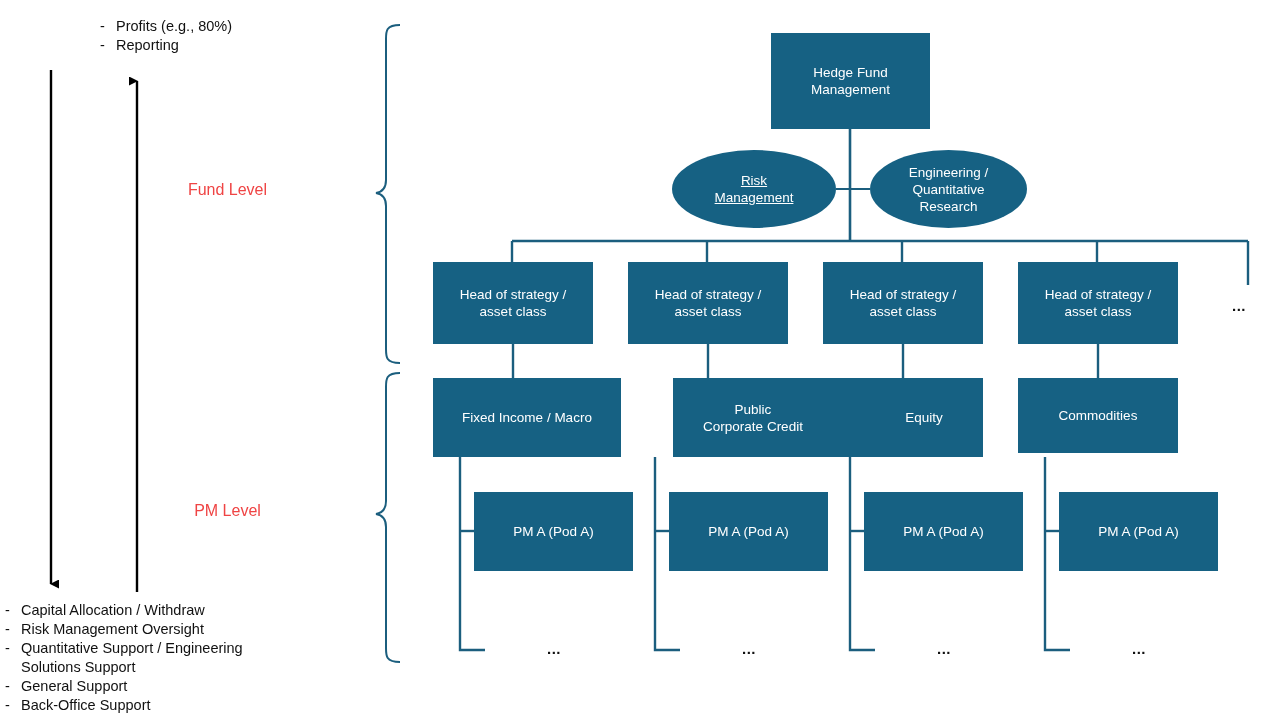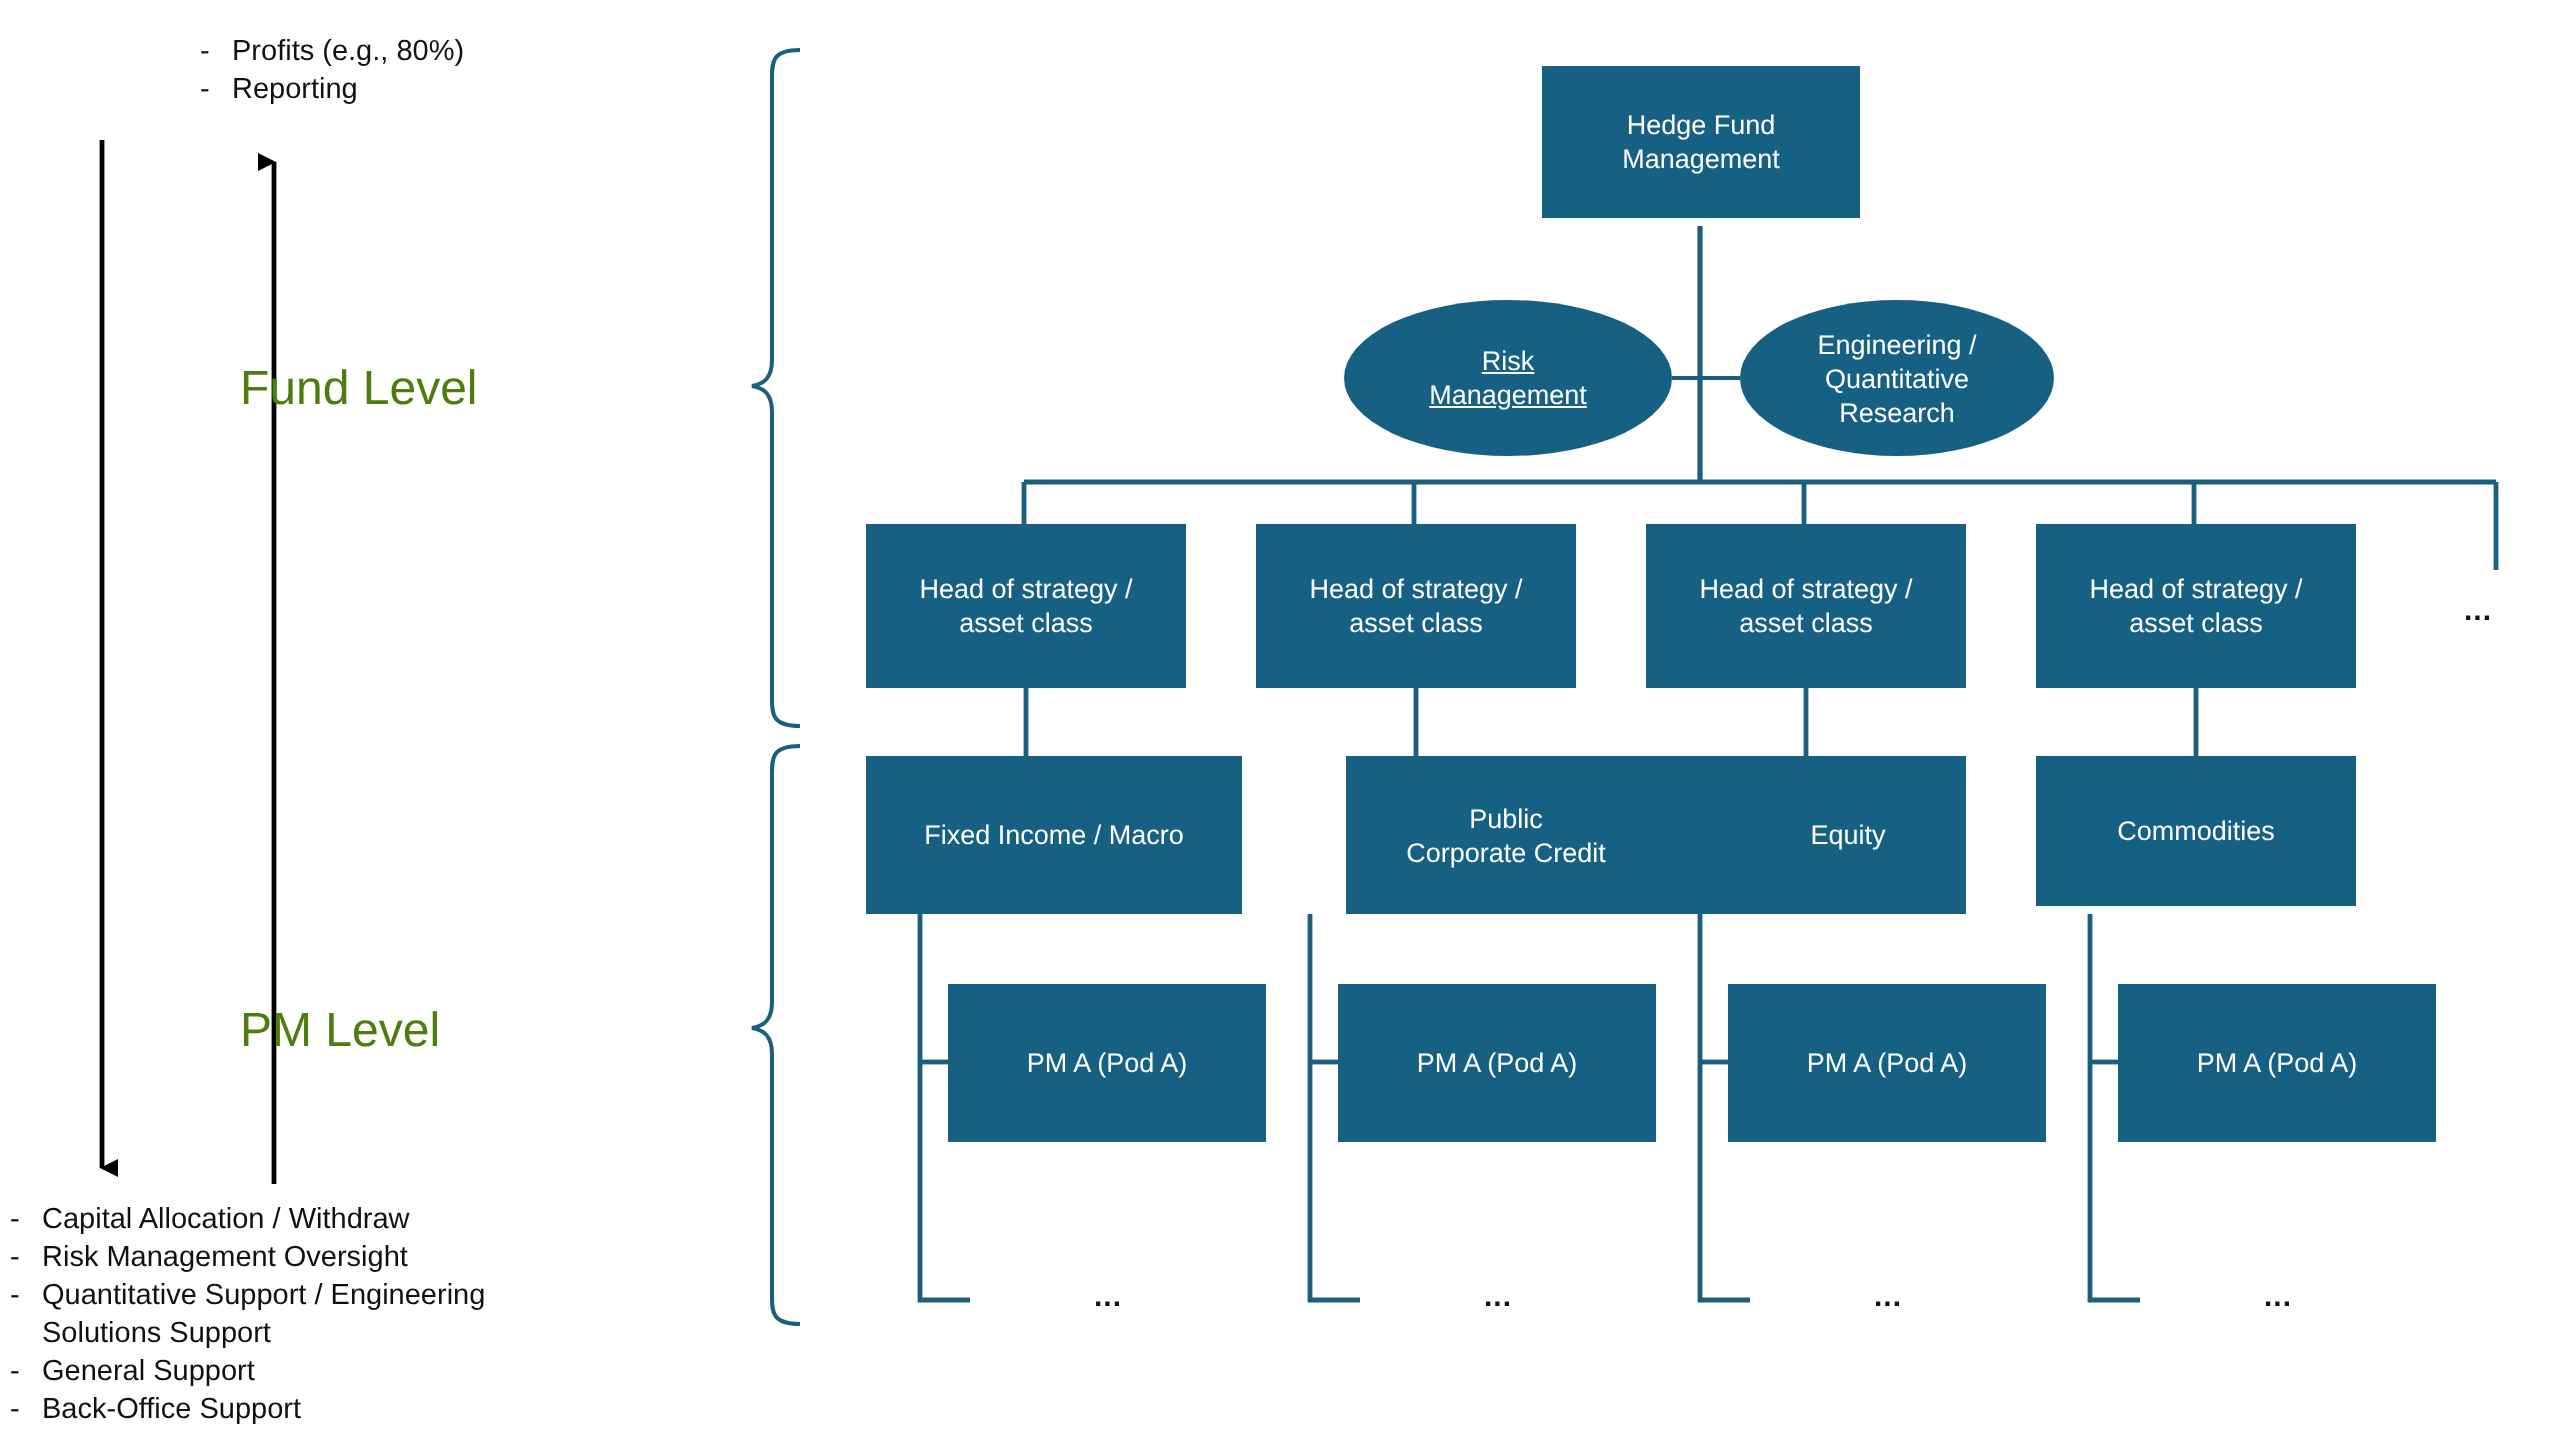--- a/index.html
+++ b/index.html
@@ -18,22 +18,22 @@
   .bullet-list{position:absolute;font-size:14.5px;line-height:19px;color:#111;}
   .bullet-row{display:flex;align-items:flex-start;}
   .bullet-dash{width:16px;flex:0 0 16px;}
   .bullet-text{white-space:pre-wrap;}
 
   #top-list{left:100px;top:17px;width:260px;}
   #bottom-list{left:5px;top:601px;width:300px;}
 
   
   .level-label{
-    position:absolute;font-size:24px;color:#4d7c0f;
-    white-space:nowrap;text-align:left;
+    position:absolute;font-size:16px;color:#ef4444;
+    white-space:nowrap;text-align:center;
   }
   #fund-level-label{left:120px;top:181px;width:215px;}
   #pm-level-label{left:120px;top:502px;width:215px;}
 
   
   .node{
     position:absolute;
     background:#166183;
     color:#ffffff;
     display:flex;align-items:center;justify-content:center;
@@ -160,21 +160,21 @@
     </div>
     <div class="bullet-row">
       <span class="bullet-dash">-</span>
       <span class="bullet-text">Back-Office Support</span>
     </div>
   </div>
 
   <div class="level-label" id="fund-level-label">Fund Level</div>
   <div class="level-label" id="pm-level-label">PM Level</div>
 
-  <div class="node" style="left:771px;top:33px;width:159px;height:76px;">
+  <div class="node" style="left:771px;top:33px;width:159px;height:96px;">
     <span class="lbl">Hedge Fund
 Management</span>
   </div>
 
   <div class="node ellipse" style="left:672px;top:150px;width:164px;height:78px;text-decoration:underline;">
     <span class="lbl">Risk
 Management</span>
   </div>
 
   <div class="node ellipse" style="left:870px;top:150px;width:157px;height:78px;">

